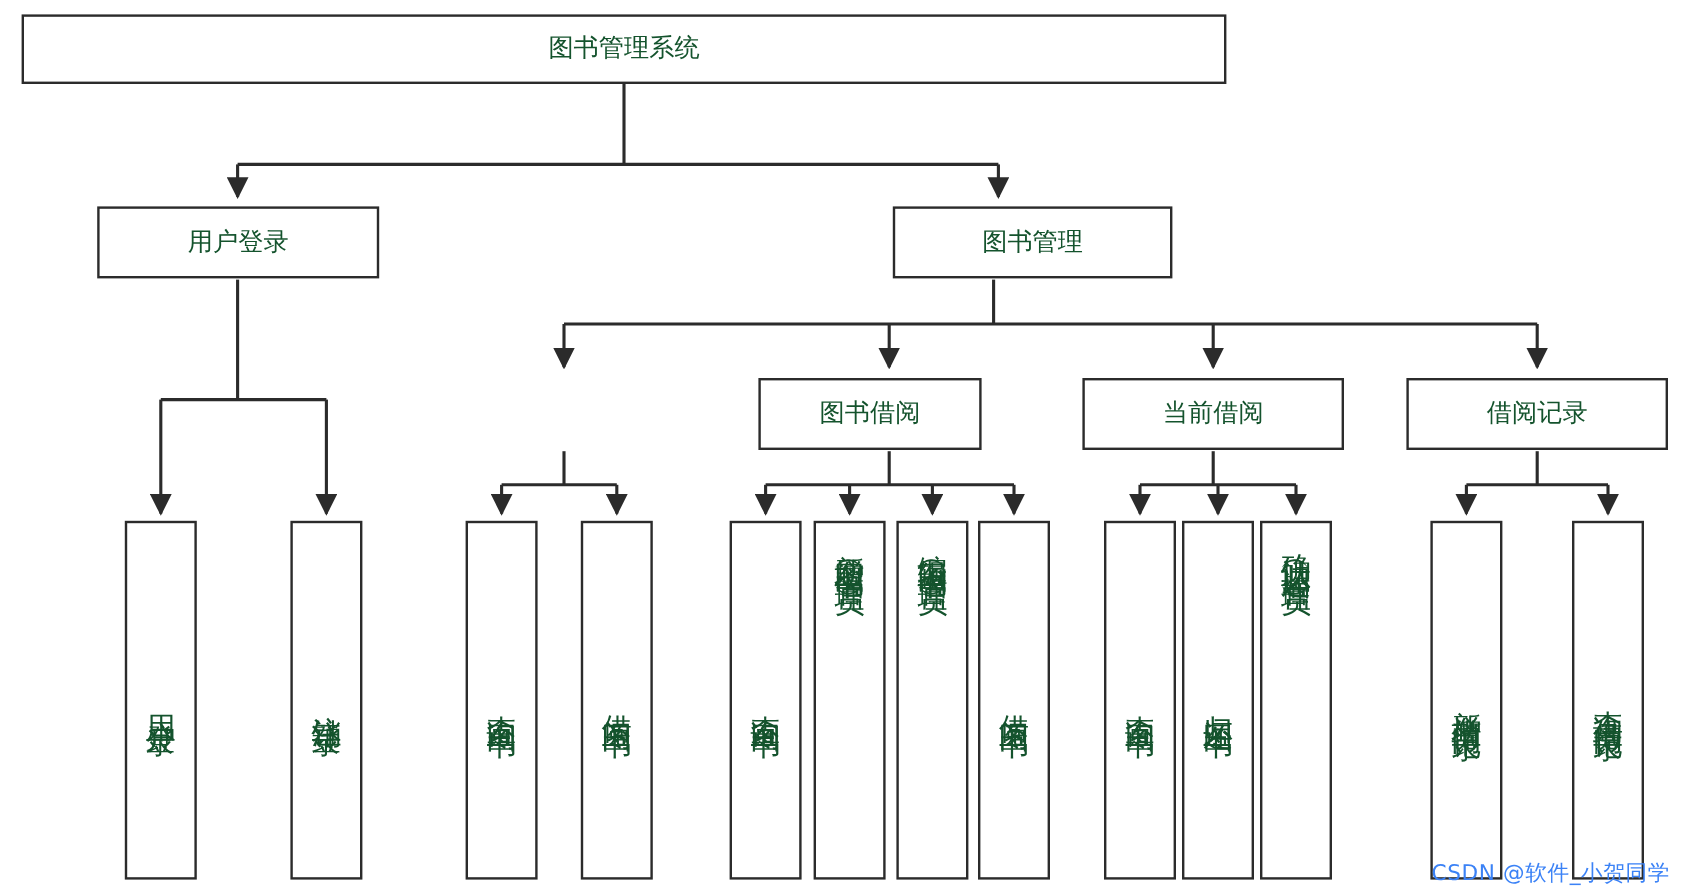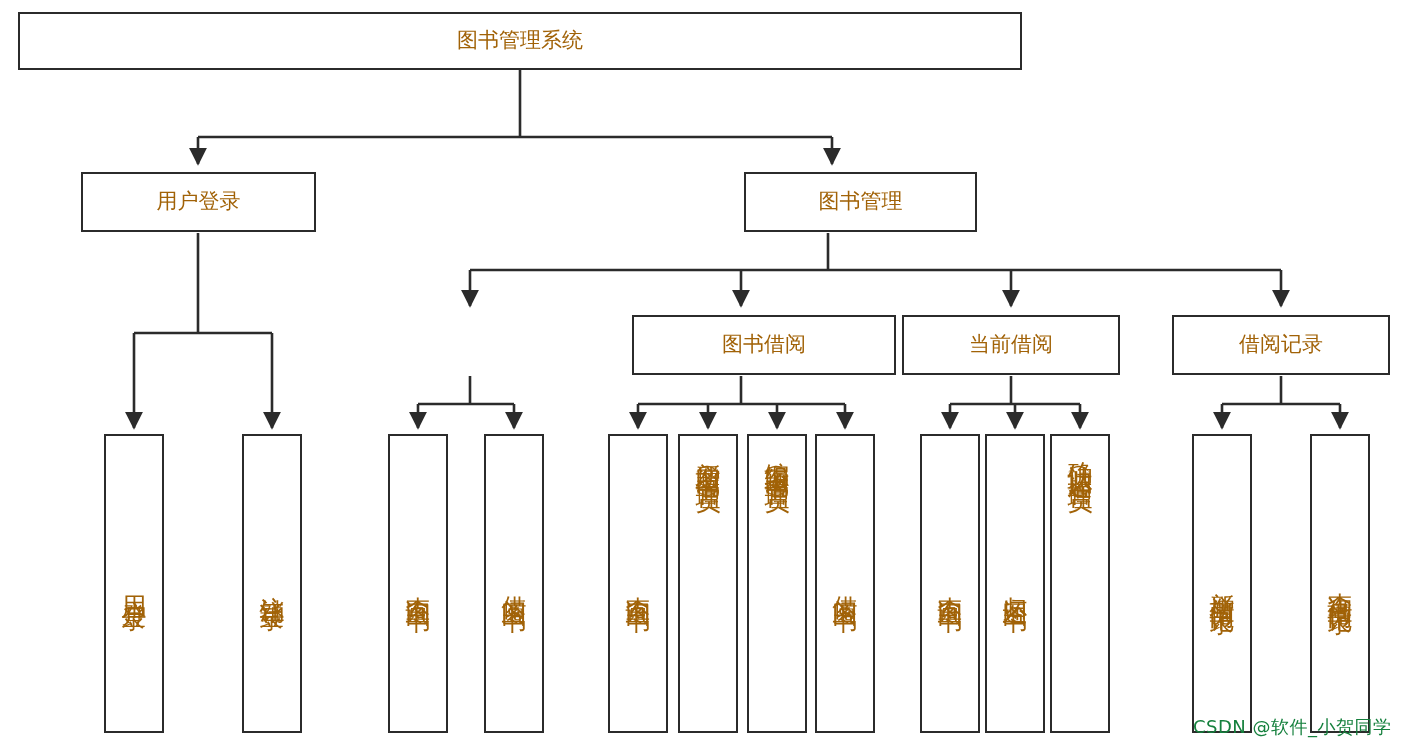--- a/index.html
+++ b/index.html
@@ -26,21 +26,21 @@
     pointer-events: none;
   }
   .node {
     position: absolute;
     box-sizing: border-box;
     border: 2px solid #2b2b2b;
     background: #ffffff;
     display: flex;
     align-items: center;
     justify-content: center;
-    color: #a16207;
+    color: #14532d;
   }
   .node .label {
     display: block;
     text-align: center;
     line-height: 1.32;
     white-space: nowrap;
   }
   
   .node.horiz .label {
     font-size: 21px;
@@ -62,21 +62,21 @@
     letter-spacing: 4px;
     line-height: 1;
     white-space: nowrap;
   }
   .node.vert.c2 {
     align-items: center;
     padding-top: 0;
   }
   #watermark {
     position: absolute;
-    color: #15803d;
+    color: #3b82f6;
     font-size: 18px;
     white-space: nowrap;
     letter-spacing: 0.5px;
   }
 </style>
 </head>
 <body>
 
 <div id="canvas">
 
@@ -136,21 +136,21 @@
 
   <div class="node horiz" style="left:81px; top:172px; width:235px; height:60px;">
     <span class="label">用户登录</span>
   </div>
 
   <div class="node horiz" style="left:712px; top:172px; width:233px; height:60px;margin-left:32px;">
     <span class="label">图书管理</span>
   </div>
 
 
-  <div class="node horiz" style="left:632px; top:315px; width:264px; height:60px;">
+  <div class="node horiz" style="left:632px; top:315px; width:186px; height:60px;">
     <span class="label">图书借阅</span>
   </div>
 
   <div class="node horiz" style="left:1172px; top:315px; width:218px; height:60px;">
     <span class="label">借阅记录</span>
   </div>
 
   <div class="node horiz" style="left:902px; top:315px; width:218px; height:60px;">
     <span class="label">当前借阅</span>
   </div>

